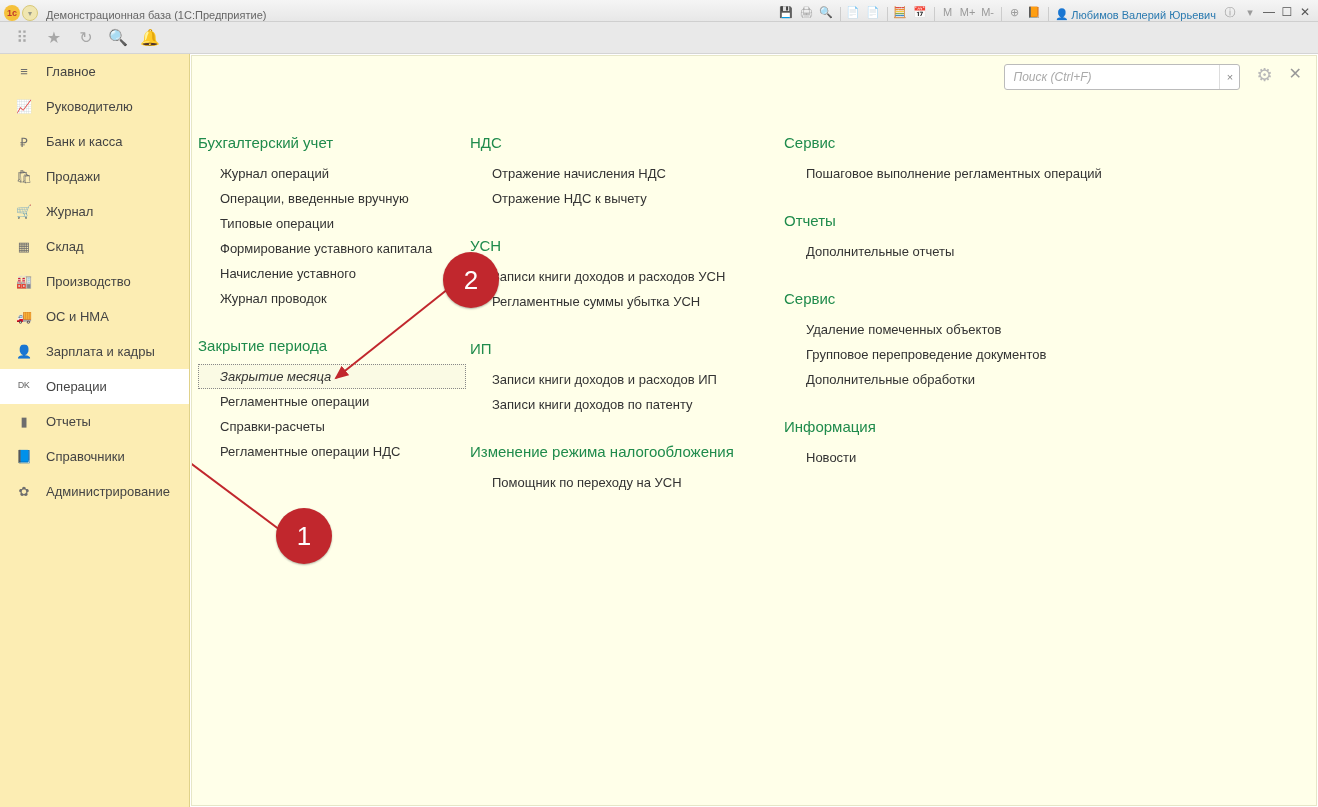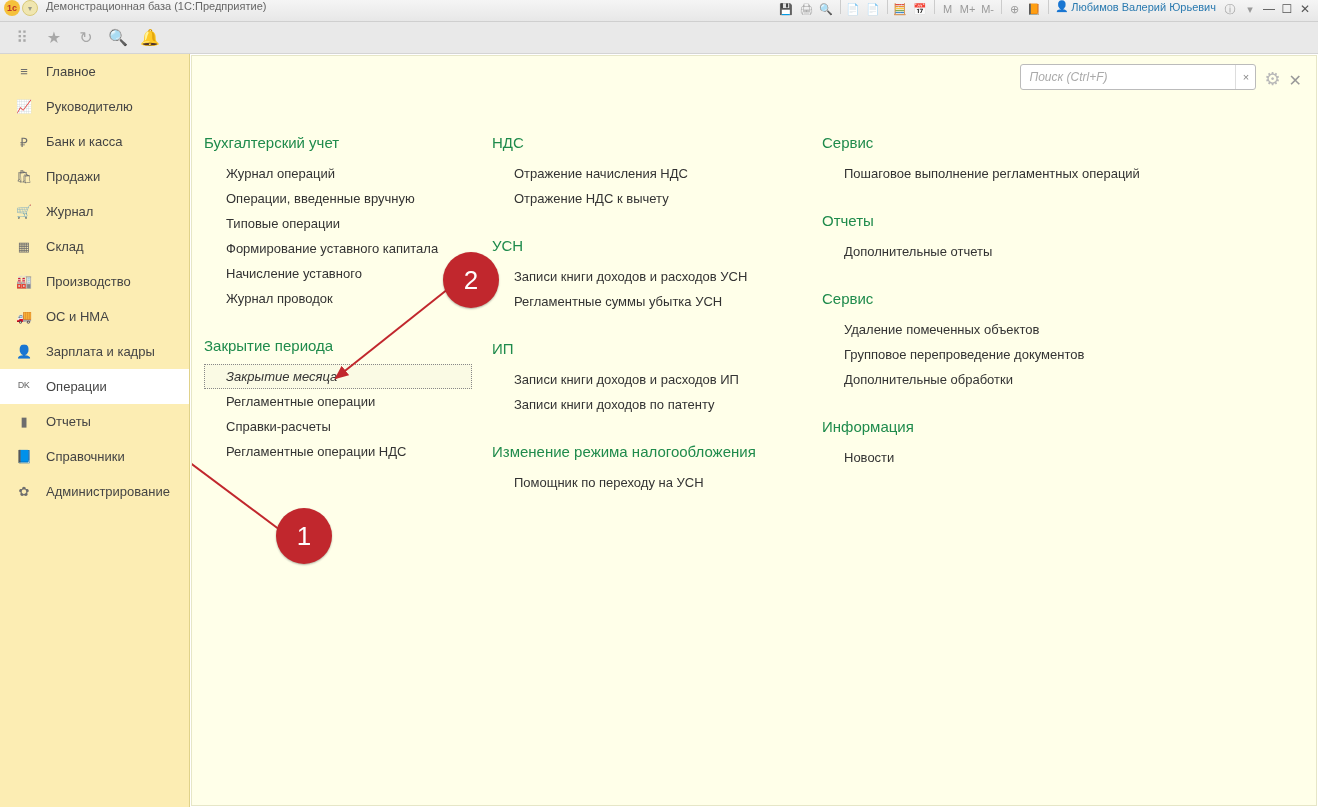--- a/index.html
+++ b/index.html
@@ -1,21 +1,21 @@
 <!DOCTYPE html>
 <html><head>
 <meta charset="utf-8">
 <style>
   * { box-sizing: border-box; }
   html, body { margin:0; padding:0; height:100%; font-family: Arial, sans-serif; font-size:13px; color:#333; }
   body { background:#fff; overflow:hidden; }
 
   .titlebar {
     height:22px; background:linear-gradient(#f5f5f5,#e7e7e7);
-    border-bottom:1px solid #cfcfcf; display:flex; align-items:flex-start;
+    border-bottom:1px solid #cfcfcf; display:flex; align-items:flex-end;
     font-size:11px; color:#666; padding:0 4px;
   }
   .titlebar .logo { width:16px; height:16px; background:#f5c13b; border-radius:50%; margin-right:2px; display:flex; align-items:center; justify-content:center; font-size:9px; font-weight:bold; color:#c0392b; }
   .titlebar .dropdown-btn { width:16px; height:16px; border-radius:50%; background:#f0e6b0; border:1px solid #d8c97a; margin-right:8px; display:flex; align-items:center; justify-content:center; font-size:8px; color:#998; }
   .titlebar .title { flex:0 0 auto; }
   .titlebar .spacer { flex:1; }
   .titlebar .t-icon { width:18px; height:18px; margin:0 1px; display:flex; align-items:center; justify-content:center; color:#9a9a9a; font-size:11px; }
   .titlebar .t-sep { width:1px; height:14px; background:#ccc; margin:0 3px; }
   .titlebar .user { color:#2a7ab0; font-size:11px; margin:0 4px; display:flex; align-items:center; }
   .titlebar .user .uicon{ color:#d9a44a; margin-right:2px; }
@@ -31,29 +31,29 @@
 
   .sidebar { width:190px; background:#fcedb3; border-right:1px solid #e0d28a; overflow:hidden;}
   .side-item { display:flex; align-items:center; height:35px; padding:0 14px; color:#444; cursor:default; }
   .side-item.active { background:#fff; }
   .side-item .s-icon { width:20px; height:20px; margin-right:12px; color:#6d6d6d; display:flex; align-items:center; justify-content:center; font-size:13px;}
   .side-item .s-label { font-size:13px; }
 
   .main { flex:1; background:#ffffe9; position:relative; border:1px solid #e6e6c7; margin:1px;}
   .main-inner { position:absolute; inset:0; overflow:auto; }
 
-  .top-controls { position:absolute; top:8px; right:14px; display:flex; align-items:flex-end; gap:8px; }
+  .top-controls { position:absolute; top:8px; right:14px; display:flex; align-items:flex-start; gap:16px; }
   .search-wrap { display:flex; align-items:center; border:1px solid #bbb; background:#fff; border-radius:3px; height:26px; width:236px; }
   .search-wrap input { border:none; outline:none; flex:1; padding:0 8px; font-size:12px; background:transparent; color:#333;}
   .search-wrap input::placeholder{ color:#aaa; font-style:italic;}
   .search-wrap .clear { width:20px; text-align:center; color:#888; border-left:1px solid #ddd; font-size:11px; line-height:24px;}
   .gear { color:#b8b8b8; font-size:18px; }
   .close-panel { color:#999; font-size:16px; }
 
-  .columns { display:flex; padding:70px 10px 20px 12px; gap:20px; }
+  .columns { display:flex; padding:70px 10px 20px 6px; gap:4px; }
   .col { }
   .col.c1{ width:268px; }
   .col.c2{ width:310px; }
   .col.c3{ width:340px; }
   .group-title { color:#1f8b4c; font-size:15px; margin:8px 0 10px 0; }
   .link { display:block; color:#333; font-size:13px; padding:5px 0 5px 22px; cursor:default; }
   .link.highlight { outline:1px dotted #888; outline-offset:-1px; background:rgba(0,0,0,0.02);font-style:italic;}
   .spacer-v { height:18px; }
 
   

